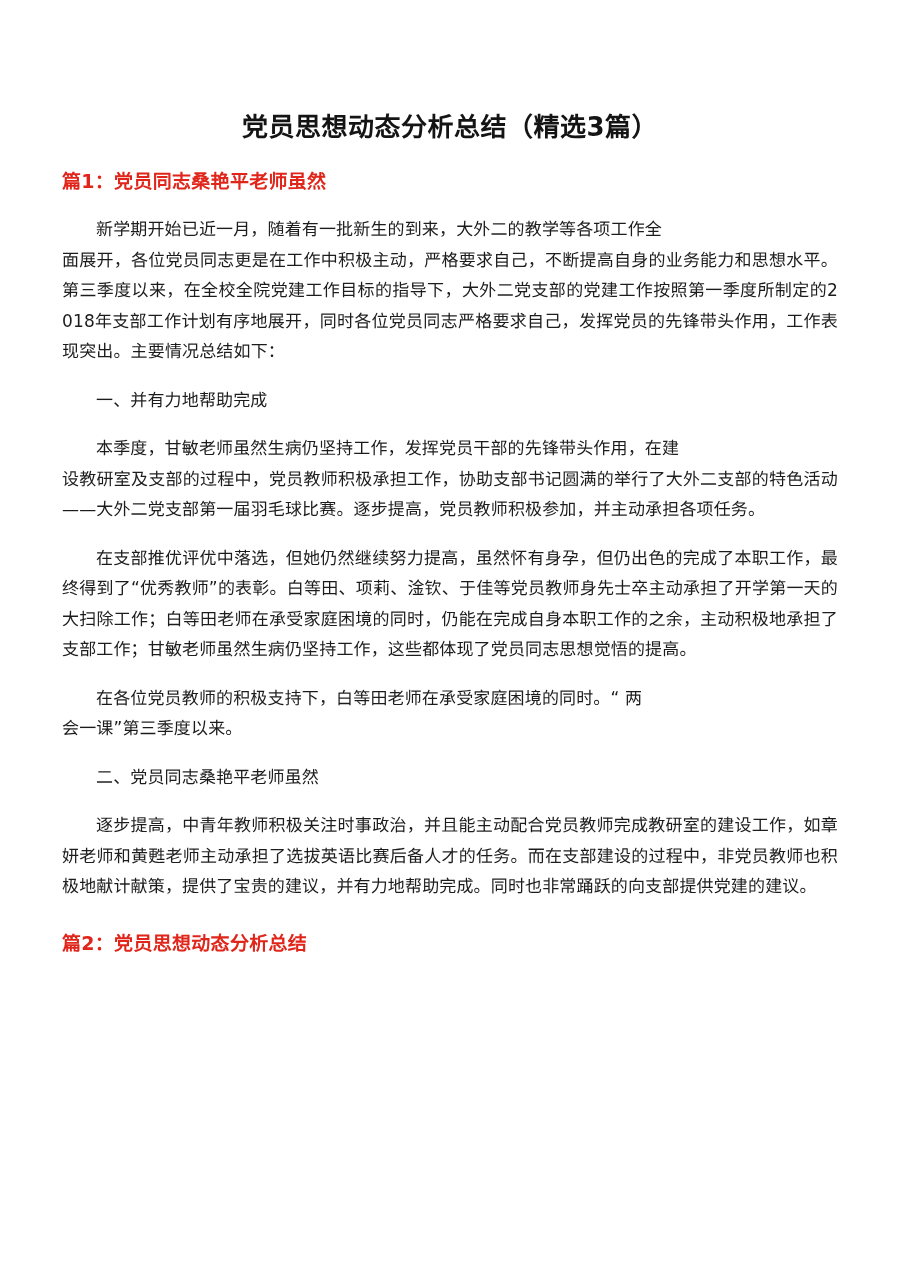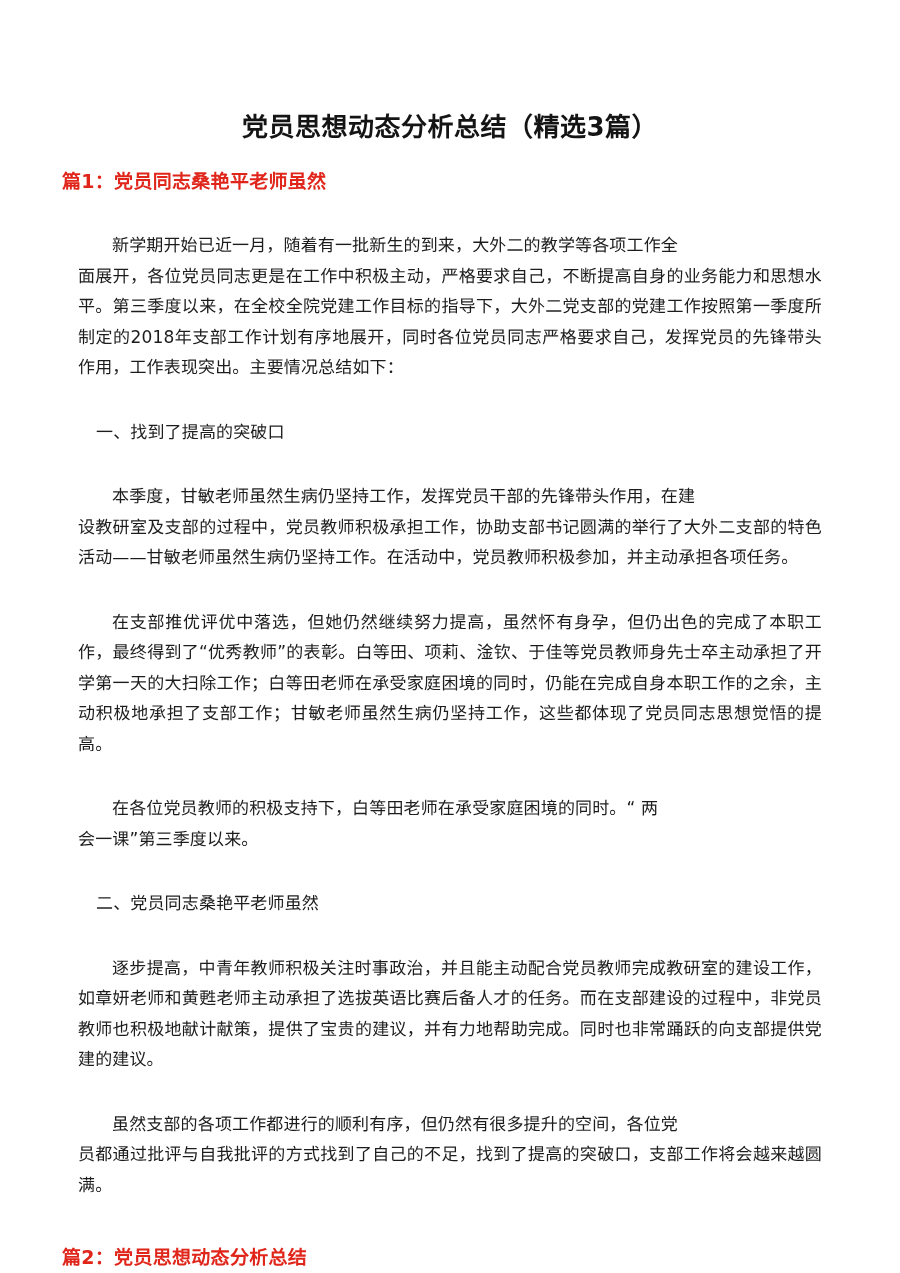--- a/index.html
+++ b/index.html
@@ -47,21 +47,21 @@
     line-height: 30px;
     color: #e0261b;
     letter-spacing: 0.3px;
   }
   .red-heading.second {
     padding-top: 26px;
   }
 
   
   .para {
-    margin: 16px;
+    margin: 0;
     padding-top: 18px;
     font-size: 17px;
     line-height: 30.5px;
     text-align: justify;
     text-justify: inter-ideograph;
     color: #1c1c1c;
     letter-spacing: 0.15px;
     word-break: break-all;
   }
   .para.indent {
@@ -88,39 +88,36 @@
 <div class="page">
 
   <h1 class="doc-title">党员思想动态分析总结（精选3篇）</h1>
 
   <h2 class="red-heading">篇1：党员同志桑艳平老师虽然</h2>
 
   <p class="para indent">
     <span class="brk">新学期开始已近一月，随着有一批新生的到来，大外二的教学等各项工作全</span><span>面展开，各位党员同志更是在工作中积极主动，严格要求自己，不断提高自身的业务能力和思想水平。第三季度以来，在全校全院党建工作目标的指导下，大外二党支部的党建工作按照第一季度所制定的2018年支部工作计划有序地展开，同时各位党员同志严格要求自己，发挥党员的先锋带头作用，工作表现突出。主要情况总结如下：</span>
   </p>
 
-  <p class="sub-heading">一、找到了提高的突破口</p>
+  <p class="sub-heading">一、并有力地帮助完成</p>
 
   <p class="para indent">
-    <span class="brk">本季度，甘敏老师虽然生病仍坚持工作，发挥党员干部的先锋带头作用，在建</span><span>设教研室及支部的过程中，党员教师积极承担工作，协助支部书记圆满的举行了大外二支部的特色活动——甘敏老师虽然生病仍坚持工作。在活动中，党员教师积极参加，并主动承担各项任务。</span>
+    <span class="brk">本季度，甘敏老师虽然生病仍坚持工作，发挥党员干部的先锋带头作用，在建</span><span>设教研室及支部的过程中，党员教师积极承担工作，协助支部书记圆满的举行了大外二支部的特色活动——大外二党支部第一届羽毛球比赛。逐步提高，党员教师积极参加，并主动承担各项任务。</span>
   </p>
 
   <p class="para indent">
     <span>在支部推优评优中落选，但她仍然继续努力提高，虽然怀有身孕，但仍出色的完成了本职工作，最终得到了“优秀教师”的表彰。白等田、项莉、淦钦、于佳等党员教师身先士卒主动承担了开学第一天的大扫除工作；白等田老师在承受家庭困境的同时，仍能在完成自身本职工作的之余，主动积极地承担了支部工作；甘敏老师虽然生病仍坚持工作，这些都体现了党员同志思想觉悟的提高。</span>
   </p>
 
   <p class="para indent">
     <span class="brk">在各位党员教师的积极支持下，白等田老师在承受家庭困境的同时。“ 两</span><span>会一课”第三季度以来。</span>
   </p>
 
   <p class="sub-heading">二、党员同志桑艳平老师虽然</p>
 
   <p class="para indent">
     <span>逐步提高，中青年教师积极关注时事政治，并且能主动配合党员教师完成教研室的建设工作，如章妍老师和黄甦老师主动承担了选拔英语比赛后备人才的任务。而在支部建设的过程中，非党员教师也积极地献计献策，提供了宝贵的建议，并有力地帮助完成。同时也非常踊跃的向支部提供党建的建议。</span>
   </p>
 
-  <p class="para indent">
-    <span class="brk">虽然支部的各项工作都进行的顺利有序，但仍然有很多提升的空间，各位党</span><span>员都通过批评与自我批评的方式找到了自己的不足，找到了提高的突破口，支部工作将会越来越圆满。</span>
-  </p>
 
   <h2 class="red-heading second">篇2：党员思想动态分析总结</h2>
 
 </div>
 
 </body></html>

